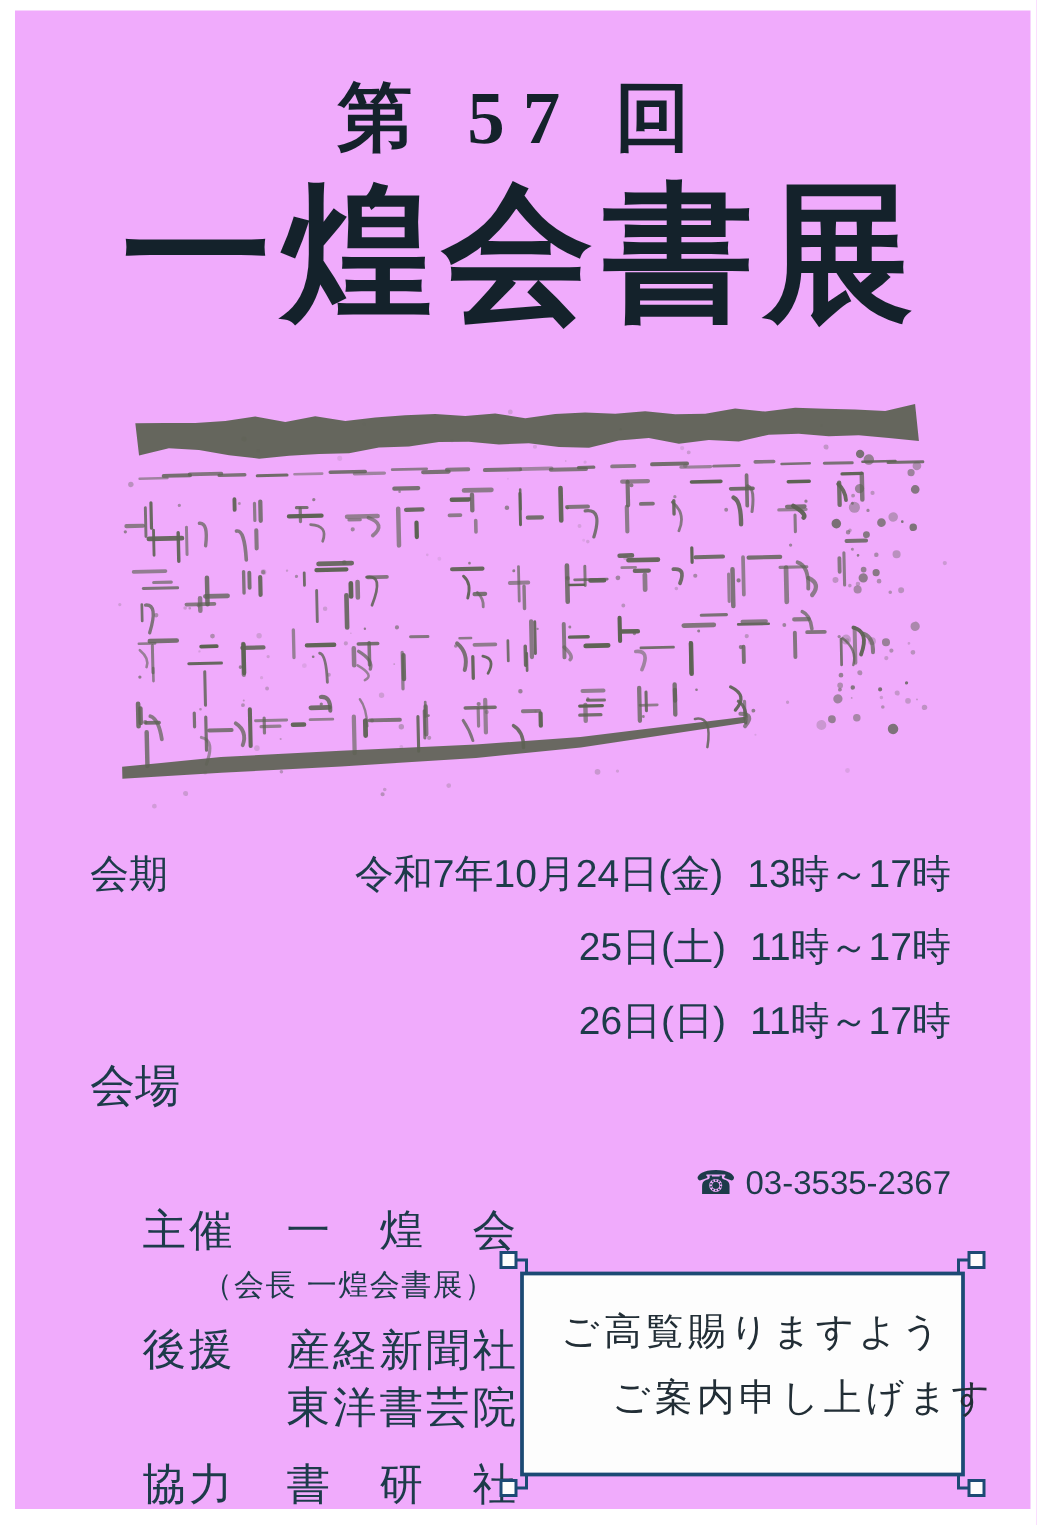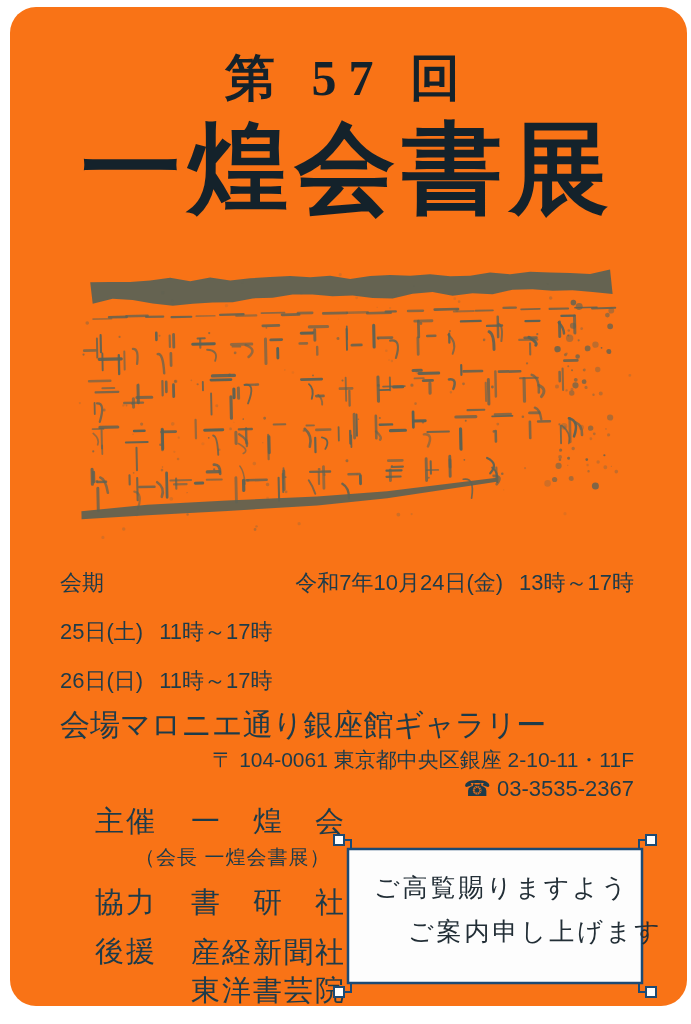--- a/index.html
+++ b/index.html
@@ -1,36 +1,36 @@
 <!DOCTYPE html>
 <html><head>
 <meta charset="utf-8">
 <style>
   html,body{margin:0;padding:0;}
   body{width:691px;height:1024px;background:#ffffff;position:relative;overflow:hidden;
        font-family:"Liberation Sans", sans-serif;}
   .page{position:absolute;inset:0;background:#fff;}
-  .flyer{position:absolute;left:10px;top:7px;right:4px;bottom:18px;background:#f97316;overflow:hidden;border-radius:26px;}
+  .flyer{position:absolute;left:10px;top:7px;right:4px;bottom:18px;background:#f0abfc;overflow:hidden;}
 
   
   .exh-number{position:absolute;left:0;right:0;top:44px;text-align:center;
     font-family:"Liberation Serif", serif;font-weight:600;font-size:50px;line-height:1.1;
     letter-spacing:12px;color:#14222b;}
   .exh-title{position:absolute;left:0;right:0;top:110px;text-align:center;
     font-family:"Liberation Serif", serif;font-weight:700;font-size:100px;line-height:1.05;
     letter-spacing:7px;color:#14222b;white-space:nowrap;}
 
   
   .rubbing{position:absolute;left:55px;top:255px;width:580px;height:285px;}
 
   
   .schedule{position:absolute;left:50px;top:551px;width:574px;color:#1d3b4a;
-    font-size:22px;line-height:49px;white-space:nowrap;}
+    font-size:26px;line-height:49px;white-space:nowrap;}
   .sched-line1{display:flex;justify-content:space-between;align-items:baseline;}
-  .sched-line{}
+  .sched-line{text-align:right;}
   .sched-time{margin-left:16px;}
 
   
   .venue{position:absolute;left:50px;top:699px;display:flex;color:#1d3b4a;
     font-size:30px;line-height:38px;white-space:nowrap;}
   .address{position:absolute;left:50px;top:740px;width:574px;text-align:right;color:#1d3b4a;
     font-size:21px;line-height:26px;white-space:nowrap;}
   .phone{position:absolute;left:50px;top:768px;width:574px;text-align:right;color:#1d3b4a;
     font-size:22px;line-height:27px;white-space:nowrap;}
 
@@ -484,49 +484,44 @@
       <div class="sched-line1">
         <span>会期</span>
         <span><span>令和7年10月24日(金)</span><span class="sched-time">13時～17時</span></span>
       </div>
       <div class="sched-line"><span>25日(土)</span><span class="sched-time">11時～17時</span></div>
       <div class="sched-line"><span>26日(日)</span><span class="sched-time">11時～17時</span></div>
     </div>
 
     <div class="venue">
       <span>会場</span>
-      <span>マロニエ通り銀座館ギャラリー</span>
     </div>
 
-    <div class="address">
-      <span>〒</span>
-      <span>104-0061 東京都中央区銀座 2-10-11・11F</span>
-    </div>
 
     <div class="phone">
       <span>☎</span>
       <span>03-3535-2367</span>
     </div>
 
     <div class="credits">
       <div class="credit-row">
         <span>主催</span>
         <span>一　煌　会</span>
       </div>
       <div class="credit-note">（会長 一煌会書展）</div>
-      <div class="credit-row row-coop">
-        <span>協力</span>
-        <span>書　研　社</span>
-      </div>
       <div class="credit-row row-support">
         <span>後援</span>
         <span class="supporters">
           <div>産経新聞社</div>
           <div>東洋書芸院</div>
         </span>
+      </div>
+      <div class="credit-row row-coop">
+        <span>協力</span>
+        <span>書　研　社</span>
       </div>
     </div>
 
     <div class="greeting">
       <svg viewBox="0 0 330 170">
         <rect x="18" y="18" width="294" height="134" fill="#fdfdfd" stroke="#1c4a74" stroke-width="2.5"></rect>
         <polyline points="14,9 21,9 21,18" fill="none" stroke="#1c4a74" stroke-width="2"></polyline>
         <polyline points="316,9 309,9 309,18" fill="none" stroke="#1c4a74" stroke-width="2"></polyline>
         <polyline points="14,161 21,161 21,152" fill="none" stroke="#1c4a74" stroke-width="2"></polyline>
         <polyline points="316,161 309,161 309,152" fill="none" stroke="#1c4a74" stroke-width="2"></polyline>

